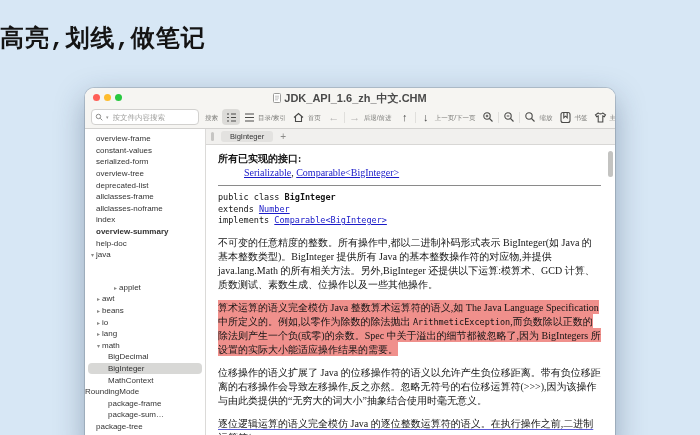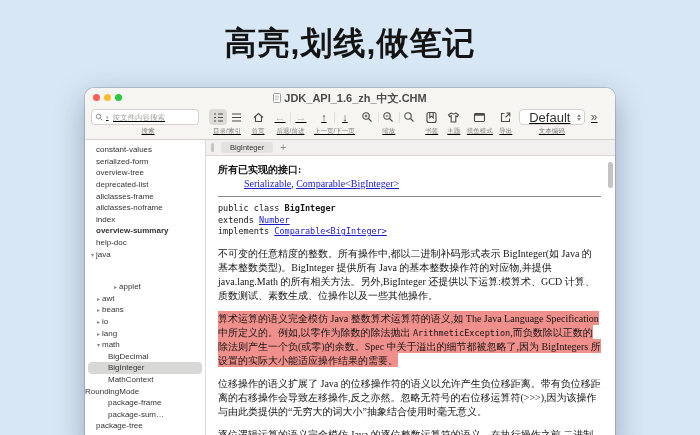--- a/index.html
+++ b/index.html
@@ -1,36 +1,36 @@
 <!DOCTYPE html>
 <html><head>
 <meta charset="utf-8">
 <style>
   html,body{margin:0;padding:0;}
   body{width:700px;height:435px;background:#d7e7f5;overflow:hidden;position:relative;
        font-family:"Liberation Sans",sans-serif;}
 
   
-  .headline{position:absolute;top:22px;left:0;right:0;text-align:center;
-    font-family:Liberation Sans, sans-serif;font-weight:700;font-size:32px;color:#141414;letter-spacing:1px;}
+  .headline{position:absolute;top:22px;left:0;right:0;
+    font-family:Liberation Mono, monospace;font-weight:700;font-size:24px;color:#141414;letter-spacing:1px;}
 
   
   .window{position:absolute;left:85px;top:88px;width:530px;height:360px;background:#fff;
     border-radius:9px 9px 0 0;box-shadow:0 10px 30px rgba(30,50,80,.35),0 0 0 1px rgba(0,0,0,.14);
     overflow:hidden;display:flex;flex-direction:column;}
 
   .chrome{background:#f6f5f2;border-bottom:1px solid #d2d1cf;flex:0 0 auto;}
   .titlebar{height:14px;position:relative;display:flex;align-items:center;justify-content:center;padding-top:3px;}
   .lights{position:absolute;left:8px;top:6px;display:flex;gap:4px;}
   .light{width:7px;height:7px;border-radius:50%;}
   .l-red{background:#ff5f57}.l-yel{background:#febc2e}.l-grn{background:#28c840}
   .wtitle{font-size:11px;font-weight:700;color:#4a4a4a;display:flex;align-items:center;gap:3px;}
 
   .toolbar{display:flex;align-items:flex-start;padding:4px 6px 3px 6px;gap:4px;}
-  .tgroup{display:flex;flex-direction:column;align-items:center;flex:0 0 auto;text-decoration:underline;}
+  .tgroup{display:flex;flex-direction:row;align-items:center;flex:0 0 auto;}
   .ticons{display:flex;align-items:center;height:16px;}
   .tlabel{font-size:6.5px;color:#7b7b78;margin-top:2px;white-space:nowrap;}
   .ibtn{width:18px;height:16px;display:flex;align-items:center;justify-content:center;border-radius:4px;}
   .ibtn.sel{background:#dcdbd8;}
   .arrow{font-size:11px;color:#4a4a4a;line-height:1;}
   .arrow.dis{color:#b5b4b2;}
   .vdiv{width:1px;height:11px;background:#e0dfdc;margin:0 1px;}
 
   .searchbox{width:100px;height:14px;background:#fff;border:1px solid #d2d1cf;border-radius:4px;
     display:flex;align-items:center;padding:0 3px;gap:2px;margin-right:6px;}
@@ -258,20 +258,23 @@
             <span class="more">»</span>
           </div>
       </div>
     </div>
   </div>
 
   <div class="main">
     <div class="sidebar">
       <div id="sidebar-list">
           <div class="srow" style="padding-left: 11px;">
+            <span>overview-frame</span>
+          </div>
+          <div class="srow" style="padding-left: 11px;">
             <span>constant-values</span>
           </div>
           <div class="srow" style="padding-left: 11px;">
             <span>serialized-form</span>
           </div>
           <div class="srow" style="padding-left: 11px;">
             <span>overview-tree</span>
           </div>
           <div class="srow" style="padding-left: 11px;">
             <span>deprecated-list</span>

